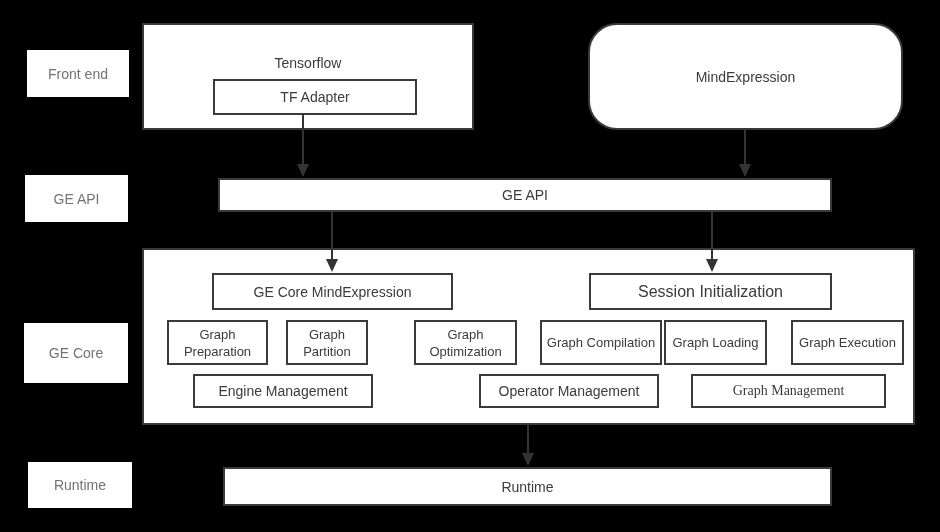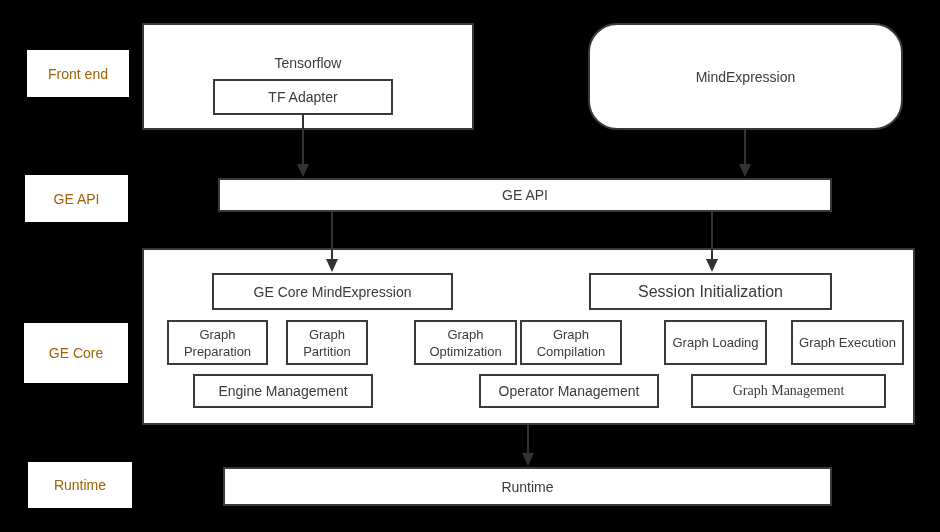--- a/index.html
+++ b/index.html
@@ -24,52 +24,52 @@
   }
   .side-label {
     position: absolute;
     background: #ffffff;
     box-sizing: border-box;
     display: flex;
     align-items: center;
     justify-content: center;
     text-align: center;
     font-size: 14px;
-    color: #a16207;
+    color: #737373;
   }
   #lbl-frontend { left: 27px;  top: 50px;  width: 102px; height: 47px; }
   #lbl-geapi    { left: 25px;  top: 175px; width: 103px; height: 47px; }
   #lbl-gecore   { left: 24px;  top: 323px; width: 104px; height: 60px; }
   #lbl-runtime  { left: 28px;  top: 462px; width: 104px; height: 46px; }
 
   #box-tensorflow { left: 142px; top: 23px; width: 332px; height: 107px; display: block; }
   #tensorflow-title {
     position: absolute; top: 30px; left: 0; width: 100%;
     text-align: center; font-size: 14px;
   }
-  #box-tfadapter { left: 69px; top: 54px; width: 180px; height: 36px; font-size: 14px; }
+  #box-tfadapter { left: 69px; top: 54px; width: 204px; height: 36px; font-size: 14px; }
 
   #box-mindexpression { left: 588px; top: 23px; width: 315px; height: 107px; font-size: 14px; border-radius: 29px; }
 
   #bar-geapi { left: 218px; top: 178px; width: 614px; height: 34px; font-size: 14px; }
 
   #box-gecore { left: 142px; top: 248px; width: 773px; height: 177px; }
 
   #box-gecore-init  { left: 212px; top: 273px; width: 241px; height: 37px; font-size: 14px; }
   #box-session-init { left: 589px; top: 273px; width: 243px; height: 37px; font-size: 16px; }
 
   .module {
     top: 320px; height: 45px;
     font-size: 13px; line-height: 17px;
     padding: 0 4px;
   }
   #mod-0 { left: 167px; width: 101px; }
   #mod-1 { left: 286px; width: 82px; }
   #mod-2 { left: 414px; width: 103px; }
-  #mod-3 { left: 520px; width: 102px; }
+  #mod-3 { left: 540px; width: 122px; }
   #mod-4 { left: 664px; width: 103px; }
   #mod-5 { left: 791px; width: 113px; }
 
   .manager { top: 374px; height: 34px; font-size: 14px; }
   #mgr-0 { left: 193px; width: 180px; }
   #mgr-1 { left: 439px; width: 180px; margin-left: 40px; }
   #mgr-2 { left: 691px; width: 195px; font-family: Liberation Serif, serif; }
 
   #bar-runtime { left: 223px; top: 467px; width: 609px; height: 39px; font-size: 14px; }
 

